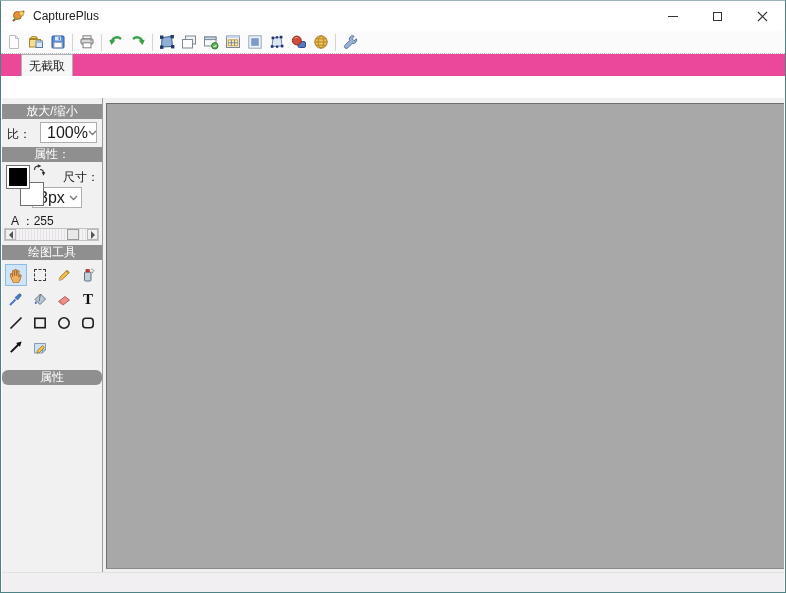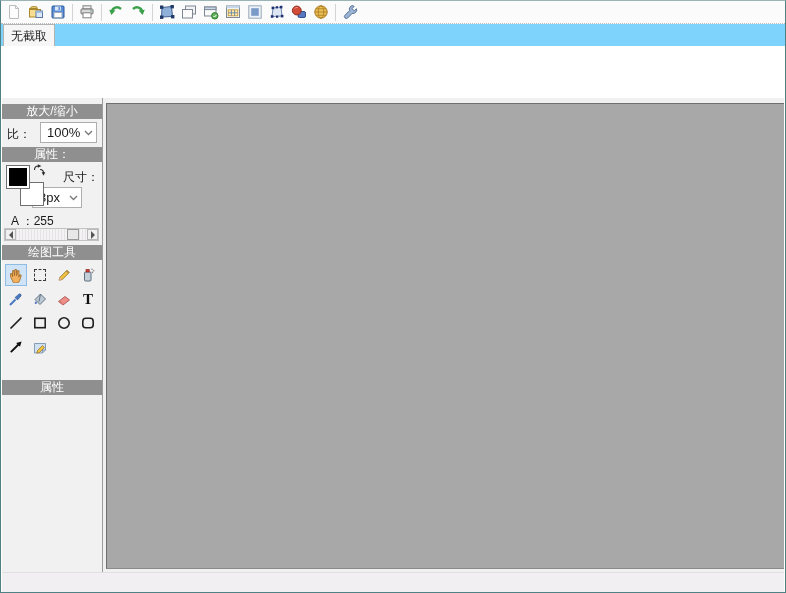--- a/index.html
+++ b/index.html
@@ -20,31 +20,31 @@
   .menubar{height:22px;display:flex;align-items:center;background:#fbfbfb;padding-left:2px;}
   .menu-item{padding:3px 8px;margin-right:12px;cursor:default;}
 
   
   .toolbar{height:23px;display:flex;align-items:center;background:#fbfbfb;border-bottom:1px dotted #bdbdbd;padding-left:2px;}
   .tb-btn{width:22px;height:21px;display:flex;align-items:center;justify-content:center;}
   .tb-sep{width:1px;height:17px;background:#d4d4d4;margin:0 3px;}
   .tb-btn svg{display:block;}
 
   
-  .tabstrip{height:22px;background:#7dd3fc;display:flex;align-items:flex-start;padding-left:2px;}
+  .tabstrip{height:22px;background:#ec4899;display:flex;align-items:flex-start;padding-left:20px;}
   .tab{height:22px;padding:3px 7px 2px;border:1px solid #b2b2b2;border-bottom:none;background:#f6f6f6;font-size:12px;}
 
   
   .content{position:absolute;left:1px;right:1px;top:97px;height:474px;background:#f0f0f0;}
   .sidebar{position:absolute;left:0;top:0;width:101px;height:474px;background:#f1f1f1;border-right:1px solid #9c9c9c;}
   .sec-hdr{position:absolute;left:0;width:100px;height:15px;background:#8f8f8f;color:#ffffff;text-align:center;font-size:12px;line-height:15px;}
   .lbl{position:absolute;font-size:12px;color:#1a1a1a;}
 
   .dropdown{position:absolute;height:21px;background:#ffffff;border:1px solid #aeaeae;display:flex;align-items:center;padding-left:6px;}
-  .dd-value{flex:1;font-size:13px;}
+  .dd-value{flex:1;font-size:16px;}
   .dd-arrow{width:15px;height:100%;display:flex;align-items:center;justify-content:center;}
 
   .swatch{position:absolute;width:24px;height:24px;border:1px solid #6f6f6f;box-shadow:inset 0 0 0 2px #ffffff;}
   .swatch.fg{background:#000000;z-index:2;}
   .swatch.bg{background:#ffffff;z-index:1;}
 
   .slider{position:absolute;left:2px;width:95px;height:13px;display:flex;border:1px solid #c2c2c2;background:#f4f4f4;}
   .sl-btn{width:11px;height:100%;background:#f0f0f0;border:1px solid #b8b8b8;display:flex;align-items:center;justify-content:center;}
   .sl-track{position:relative;flex:1;background:repeating-linear-gradient(90deg,#e4e4e4 0 1px,#f4f2f4 1px 3px);}
   .sl-thumb{position:absolute;top:0;width:12px;height:100%;background:#e8e8e8;border:1px solid #9a9a9a;left:72%;}
@@ -59,20 +59,42 @@
   .canvas-zone{position:absolute;left:104px;top:5px;right:0;height:466px;background:#a8a8a8;border-top:1px solid #6f6f6f;border-left:1px solid #6f6f6f;border-bottom:1px solid #8a8a8a;}
 
   
   .statusbar{position:absolute;left:1px;right:1px;top:571px;height:21px;background:#f1eff1;border-top:1px solid #e2e0e2;font-size:11px;padding:3px 8px;color:#333;}
 </style>
 </head>
 <body>
 
 <div class="window">
 
+  <div class="titlebar">
+    <svg class="app-icon" viewBox="0 0 16 16">
+      <path d="M2 13 L13 3" stroke="#8a5a28" stroke-width="2.2" fill="none"></path>
+      <circle cx="6.5" cy="7.5" r="4" fill="#e8913a" stroke="#92500f" stroke-width="0.8"></circle>
+      <circle cx="10.5" cy="5.5" r="2.4" fill="#f5ce62" stroke="#a5822a" stroke-width="0.7"></circle>
+      <circle cx="5" cy="10.5" r="1.6" fill="#7da84e"></circle>
+    </svg>
+    <span class="title-text">CapturePlus</span>
+    <div class="win-controls">
+      <div class="win-btn">
+          <span class="glyph-min"></span>
+        </div>
+      <div class="win-btn">
+          <span class="glyph-max"></span>
+        </div>
+      <div class="win-btn">
+        <svg width="11" height="11" viewBox="0 0 11 11">
+          <path d="M1 1 L10 10 M10 1 L1 10" stroke="#333" stroke-width="1.2"></path>
+        </svg>
+      </div>
+    </div>
+  </div>
 
 
   <div class="toolbar">
 
     <div class="tb-btn">
       <svg width="16" height="16" viewBox="0 0 16 16">
         <path d="M3.5 1.5 h6 l3 3 v10 h-9 z" fill="#fdfdfd" stroke="#bcbcbc"></path>
         <path d="M9.5 1.5 v3 h3" fill="none" stroke="#bcbcbc"></path>
       </svg>
     </div>
@@ -329,21 +351,21 @@
         </svg>
       </div>
       <div class="tool-cell" style="left:27px;top:238px;">
         <svg width="16" height="16" viewBox="0 0 16 16">
           <path d="M2.5 4.5 h11 v6.5 l-3 3 h-8 z" fill="#cfe0f2" stroke="#7088a8" stroke-width="0.8"></path>
           <path d="M10.5 14 v-3 h3" fill="none" stroke="#7088a8" stroke-width="0.8"></path>
           <path d="M5.5 11.5 l5-5 2 2 -5 5 -2.6 0.6z" fill="#f0c040" stroke="#907020" stroke-width="0.7"></path>
         </svg>
       </div>
 
-      <div class="sec-hdr" style="top:282px;">属性</div>
+      <div class="sec-hdr" style="top:272px;border-radius:6px;">属性</div>
     </div>
 
     <div class="canvas-zone"></div>
   </div>
 
   <div class="statusbar"></div>
 
 </div>
 
 </body></html>

